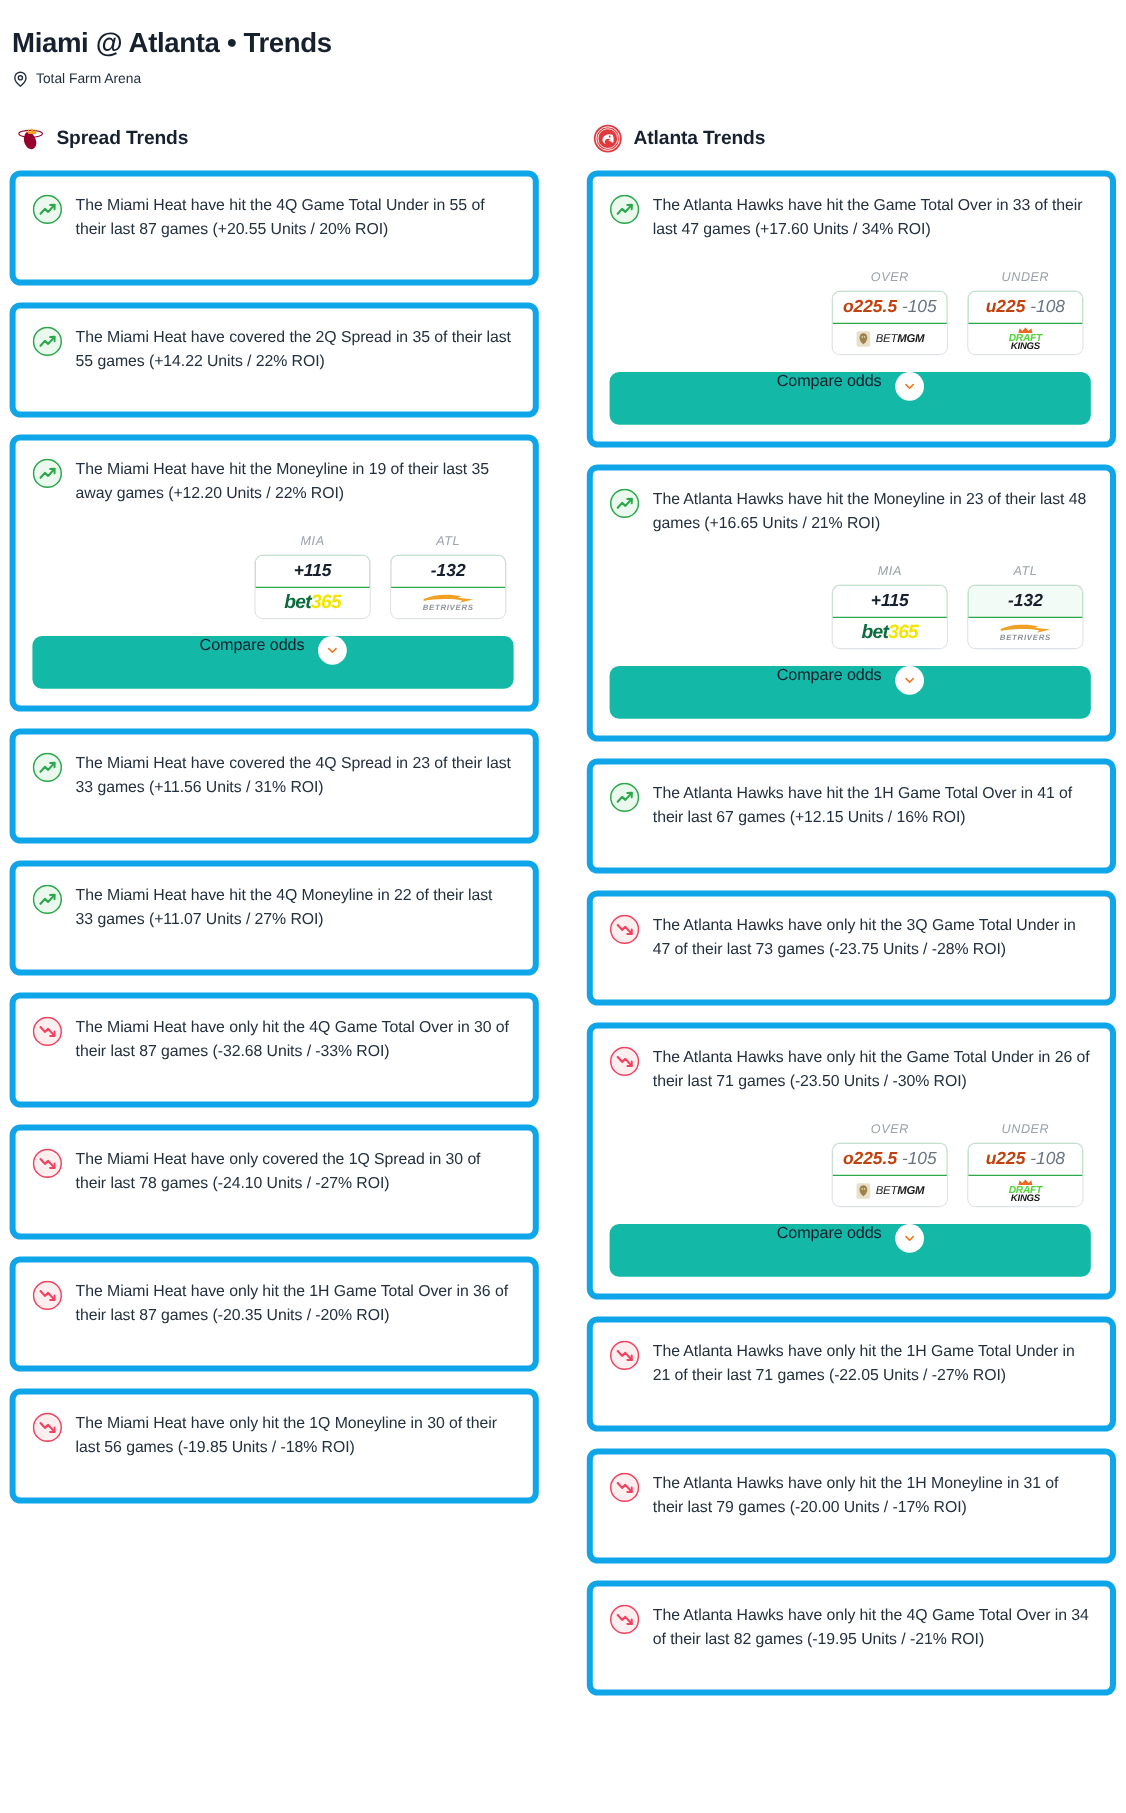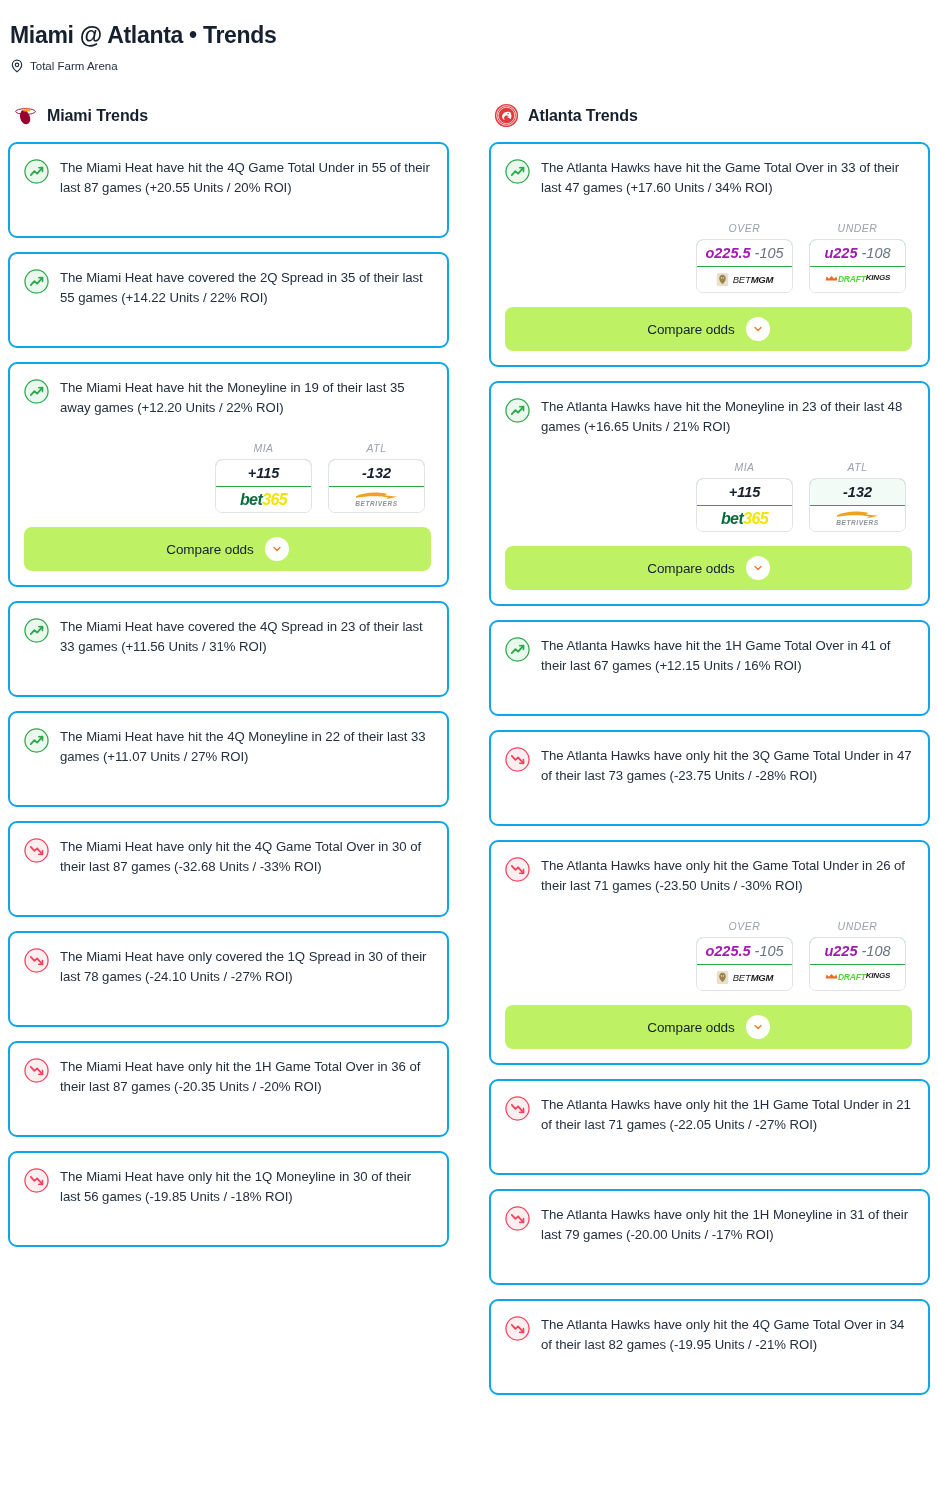--- a/index.html
+++ b/index.html
@@ -52,21 +52,21 @@
   .team-logo { width: 25px; height: 25px; flex: none; display: block; }
   .team-head-title {
     font-size: 16px;
     font-weight: bold;
     color: #16202f;
     letter-spacing: -0.1px;
   }
 
   
   .card {
-    border: 2px solid #0ea5e9;
+    border: 5px solid #0ea5e9;
     border-radius: 9px;
     background: #fff;
     padding: 14px 16px 14px 14px;
     margin-bottom: 14px;
     min-height: 96px;
   }
   .card.has-odds { min-height: 0; padding-bottom: 14px; }
 
   .trend-row { display: flex; gap: 11px; align-items: flex-start; }
   .trend-icon { width: 25px; height: 25px; flex: none; display: block; margin-top: 1px; }
@@ -106,21 +106,21 @@
     margin: -1px -1px 0 -1px;
     height: 28px;
     display: flex;
     align-items: center;
     justify-content: center;
     gap: 4px;
     font-size: 14.5px;
     background: #fff;
   }
   .odds-price.highlight { background: #f2fbf5; }
-  .odds-price .main { font-weight: bold; color: #a21caf; }
+  .odds-price .main { font-weight: bold; color: #c2410c; }
   .odds-price .juice { color: #697480; font-weight: normal; }
   .odds-price .single { font-weight: bold; color: #16202f; }
   .book-cell {
     height: 25px;
     display: flex;
     align-items: center;
     justify-content: center;
     background: #fff;
   }
 
@@ -129,33 +129,32 @@
   .logo-bet365 .b1 { color: #0a6b3c; }
   .logo-bet365 .b2 { color: #f2e500; }
   .logo-betrivers { display: flex; flex-direction: column; align-items: center; line-height: 1; }
   .logo-betrivers .swoosh { width: 46px; height: 9px; display: block; }
   .logo-betrivers .txt { font-size: 6.5px; font-weight: bold; color: #8d9399; letter-spacing: 0.6px; margin-top: 1px; }
   .logo-betmgm { display: flex; align-items: center; gap: 4px; }
   .logo-betmgm .lion { width: 13px; height: 15px; display: block; }
   .logo-betmgm .txt { font-size: 9.5px; letter-spacing: -0.2px; }
   .logo-betmgm .txt .t1 { color: #1c1c1c; font-weight: normal; }
   .logo-betmgm .txt .t2 { color: #1c1c1c; font-weight: bold; }
-  .logo-dk { display: flex; flex-direction: row; line-height: 1; position: relative; }
+  .logo-dk { display: flex; flex-direction: column; align-items: center; line-height: 1; position: relative; }
   .logo-dk .crown { width: 13px; height: 7px; display: block; margin-bottom: -2px; }
   .logo-dk .d1 { font-size: 8.5px; font-weight: bold; color: #53d337; letter-spacing: -0.2px; }
   .logo-dk .d2 { font-size: 8px; font-weight: bold; color: #1a1a1a; letter-spacing: -0.2px; margin-top: -1px; }
 
   
   .compare-bar {
     margin-top: 14px;
-    background: #bef264;
+    background: #14b8a6;
     border-radius: 8px;
     height: 44px;
     display: flex;
-    align-items: center;
     justify-content: center;
     gap: 11px;
     cursor: pointer;
   }
   .compare-label { font-size: 13.5px; color: #16202f; letter-spacing: -0.1px; }
   .chev-circle {
     width: 24px; height: 24px; border-radius: 50%;
     background: #fff;
     display: flex; align-items: center; justify-content: center;
   }
@@ -180,21 +179,21 @@
   </div>
 
   <div class="columns" id="columns">
       <div class="column">
         <div class="team-head">
           <span class="team-logo"><svg viewBox="0 0 28 28" width="25" height="25">
               <ellipse cx="14" cy="9.5" rx="11" ry="3.2" fill="none" stroke="#98002e" stroke-width="1"></ellipse>
               <path d="M10 8 C7.5 11 7 15.5 9 19.5 C10.6 22.8 13.5 24.5 16 23.6 C18.6 22.7 19.8 19.6 19.2 16.4 C18.6 13.2 16.6 10.4 14.5 8.3 Z" fill="#98002e"></path>
               <path d="M12.3 4.2 C12.1 6 12.6 7.2 13.6 8.1 C14.5 7 15.1 5.6 14.9 4.1 C15.9 5.1 16.8 6.2 17.2 7.6 C17.8 6.9 18 5.9 17.9 5 C19.1 6.4 19.6 8.1 19.3 9.6 L11.8 9.6 C11.3 7.6 11.6 5.7 12.3 4.2 Z" fill="#f9a01b"></path>
             </svg></span>
-          <span class="team-head-title">Miami Trends</span>
+          <span class="team-head-title">Spread Trends</span>
         </div>
         <div class="card">
           <div class="trend-row">
             <span class="trend-icon"><svg viewBox="0 0 24 24" width="25" height="25">
                 <circle cx="12" cy="12" r="11.1" fill="#eaf8ee" stroke="#2aa84a" stroke-width="1.2"></circle>
                 <path d="M6.5 15.5 L10 11.6 L12.6 14 L17.5 8.6" fill="none" stroke="#2aa84a" stroke-width="1.7" stroke-linecap="round" stroke-linejoin="round"></path>
                 <path d="M14.2 8.4 L17.8 8.3 L17.7 11.9" fill="none" stroke="#2aa84a" stroke-width="1.6" stroke-linecap="round" stroke-linejoin="round"></path>
               </svg></span>
             <span class="trend-text">The Miami Heat have hit the 4Q Game Total Under in 55 of their last 87 games (+20.55 Units / 20% ROI)</span>
           </div>

